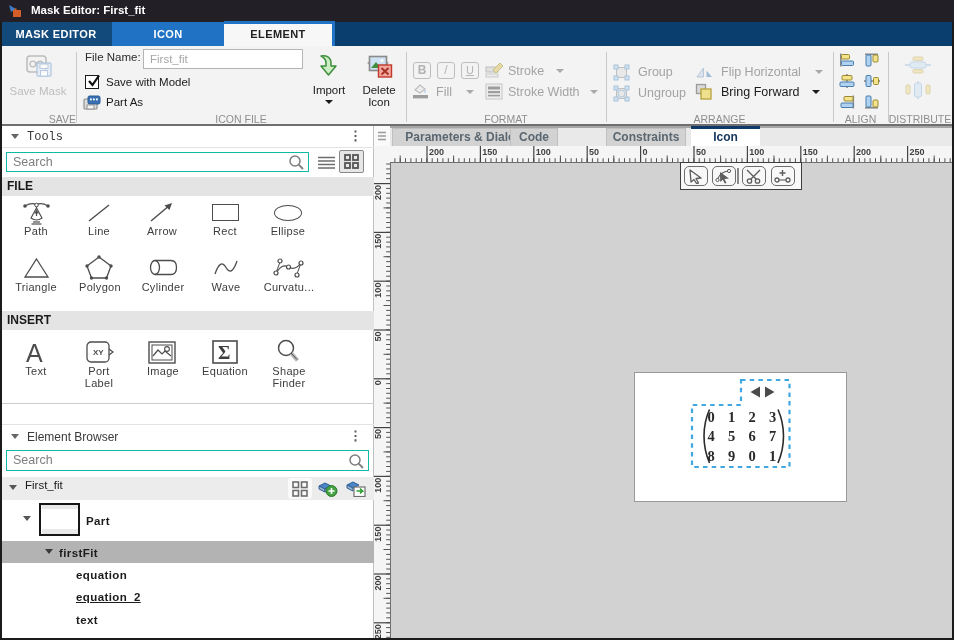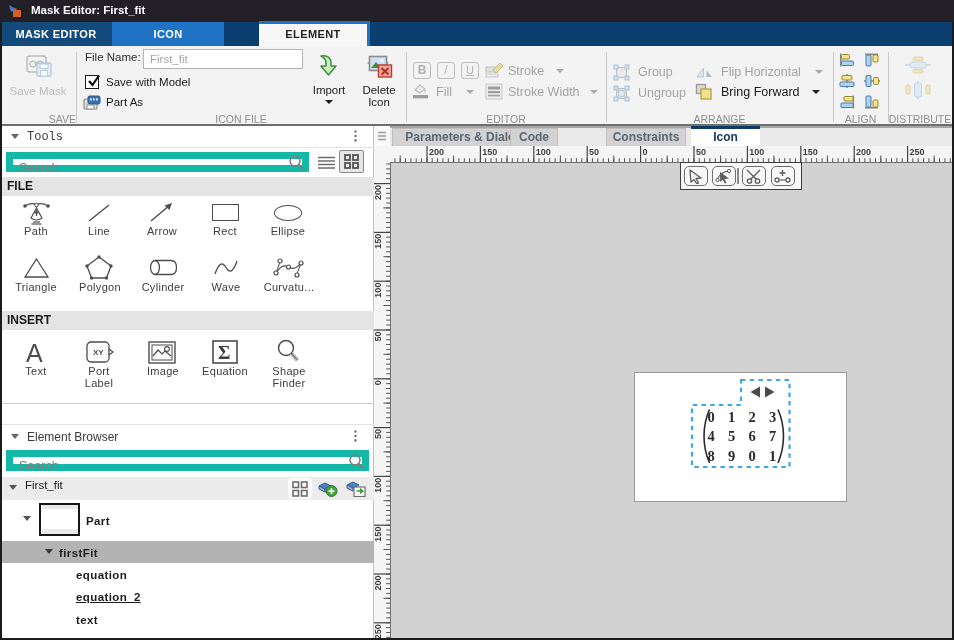--- a/index.html
+++ b/index.html
@@ -7,21 +7,21 @@
 body{font-family:"Liberation Sans",sans-serif;position:relative;background:#fff;}
 .abs{position:absolute;}
 
 #titlebar{left:0;top:0;width:954px;height:22px;background:#221f26;color:#fff;}
 #titletext{left:31px;top:4px;font-size:11.5px;font-weight:bold;color:#fff;}
 
 #tabbar{left:0;top:22px;width:954px;height:24px;background:#093e6e;}
 .rtab{top:22px;height:24px;text-align:center;font-size:11px;font-weight:bold;letter-spacing:.4px;line-height:24px;color:#fff;}
 #tab-me{left:0;width:112px;background:#134a7c;}
 #tab-icon{left:112px;width:112px;background:#1f72c4;}
-#tab-el{left:224px;top:21px;width:111px;height:25px;background:#f7f7f7;color:#222;border-top:3px solid #1f72c4;border-right:3px solid #1f72c4;line-height:21px;margin-left:35px;}
+#tab-el{left:224px;top:21px;width:111px;height:25px;background:#f7f7f7;color:#222;border-top:3px solid #1f72c4;border-right:3px solid #1f72c4;line-height:21px;}
 
 #ribbon{left:0;top:46px;width:954px;height:80px;background:#f3f3f3;border-bottom:2px solid #6f6f6f;}
 .rsep{top:6px;width:1px;height:70px;background:#c9c9c9;}
 .rlabel{top:66px;font-size:10.5px;color:#8e8e8e;text-align:center;}
 .rbtntext{font-size:11.5px;color:#1a1a1a;}
 .caret{width:0;height:0;border-left:4px solid transparent;border-right:4px solid transparent;border-top:4px solid #1a1a1a;}
 .caret.gray2{border-top-color:#a9a9a9;}
 
 #leftpanel{left:2px;top:126px;width:372px;height:512px;background:#fff;border-right:1px solid #c0c0c0;}
 #midstrip{left:374px;top:126px;width:16px;height:512px;background:#fafafa;}
@@ -29,21 +29,21 @@
 
 #bl{left:0;top:22px;width:2px;height:618px;background:#1b1b1b;}
 #br{left:952px;top:22px;width:2px;height:618px;background:#1b1b1b;}
 #bb{left:0;top:638px;width:954px;height:2px;background:#1b1b1b;}
 
 .phead{font-size:12px;color:#3a3a3a;}
 .band{background:#e4e4e4;font-size:12px;font-weight:bold;color:#1a1a1a;}
 .toollabel{font-size:11px;color:#3c3c3c;text-align:center;letter-spacing:0.3px;}
 .tri-d{width:0;height:0;border-left:4.5px solid transparent;border-right:4.5px solid transparent;border-top:5.5px solid #666;}
 .dots{font-size:13px;color:#555;letter-spacing:0;font-weight:bold;}
-.searchbox{background:#fff;border:7px solid #14b8a6;font-size:12.5px;color:#7e7e7e;}
+.searchbox{background:#fff;border:1px solid #14b8a6;font-size:12.5px;color:#7e7e7e;}
 .treetxt{font-size:11.5px;font-weight:bold;color:#1c1c1c;letter-spacing:0.4px;}
 .rtab2{top:128px;height:18px;background:#d2d2d2;border:1px solid #bfbfbf;border-bottom:none;font-size:12px;font-weight:bold;color:#5a6670;text-align:center;line-height:17px;}
 .cbtn{width:24px;height:20px;border:1.4px solid #6e6e6e;border-radius:5px;}
 </style>
 </head>
 <body>
 <div class="abs" id="titlebar"></div>
 <div class="abs" id="titletext">Mask Editor: First_fit</div>
 <svg class="abs" style="left:8px;top:4px" width="15" height="15" viewBox="0 0 15 15">
     <path d="M1 1 L8 5 L3 8 Z" fill="#3f7cc6"></path>
@@ -58,21 +58,21 @@
 <div id="ribboncontent">
 
 <div class="abs rsep" style="left:76px;top:52px;"></div>
 <div class="abs rsep" style="left:406px;top:52px;"></div>
 <div class="abs rsep" style="left:606px;top:52px;"></div>
 <div class="abs rsep" style="left:833px;top:52px;"></div>
 <div class="abs rsep" style="left:888px;top:52px;"></div>
 
 <div class="abs rlabel" style="left:0px;top:113px;width:76px;text-align:right;">SAVE</div>
 <div class="abs rlabel" style="left:76px;top:113px;width:330px;">ICON FILE</div>
-<div class="abs rlabel" style="left:406px;top:113px;width:200px;">EDITOR</div>
+<div class="abs rlabel" style="left:406px;top:113px;width:200px;">FORMAT</div>
 <div class="abs rlabel" style="left:606px;top:113px;width:227px;">ARRANGE</div>
 <div class="abs rlabel" style="left:833px;top:113px;width:55px;">ALIGN</div>
 <div class="abs rlabel" style="left:886px;top:113px;width:68px;">DISTRIBUTE</div>
 
 <svg class="abs" style="left:26px;top:55px;" width="27" height="24" viewBox="0 0 27 24">
  <rect x="1" y="1" width="19" height="16" rx="3" fill="none" stroke="#bdbdbd" stroke-width="1.6"></rect>
  <circle cx="6.8" cy="9" r="2.9" fill="none" stroke="#bdbdbd" stroke-width="1.4"></circle>
  <circle cx="14" cy="9" r="2.9" fill="none" stroke="#bdbdbd" stroke-width="1.4"></circle>
  <path d="M9.7 8.2 Q10.4 7 11.1 8.2" fill="none" stroke="#bdbdbd" stroke-width="1.3"></path>
  <g opacity="0.85">

